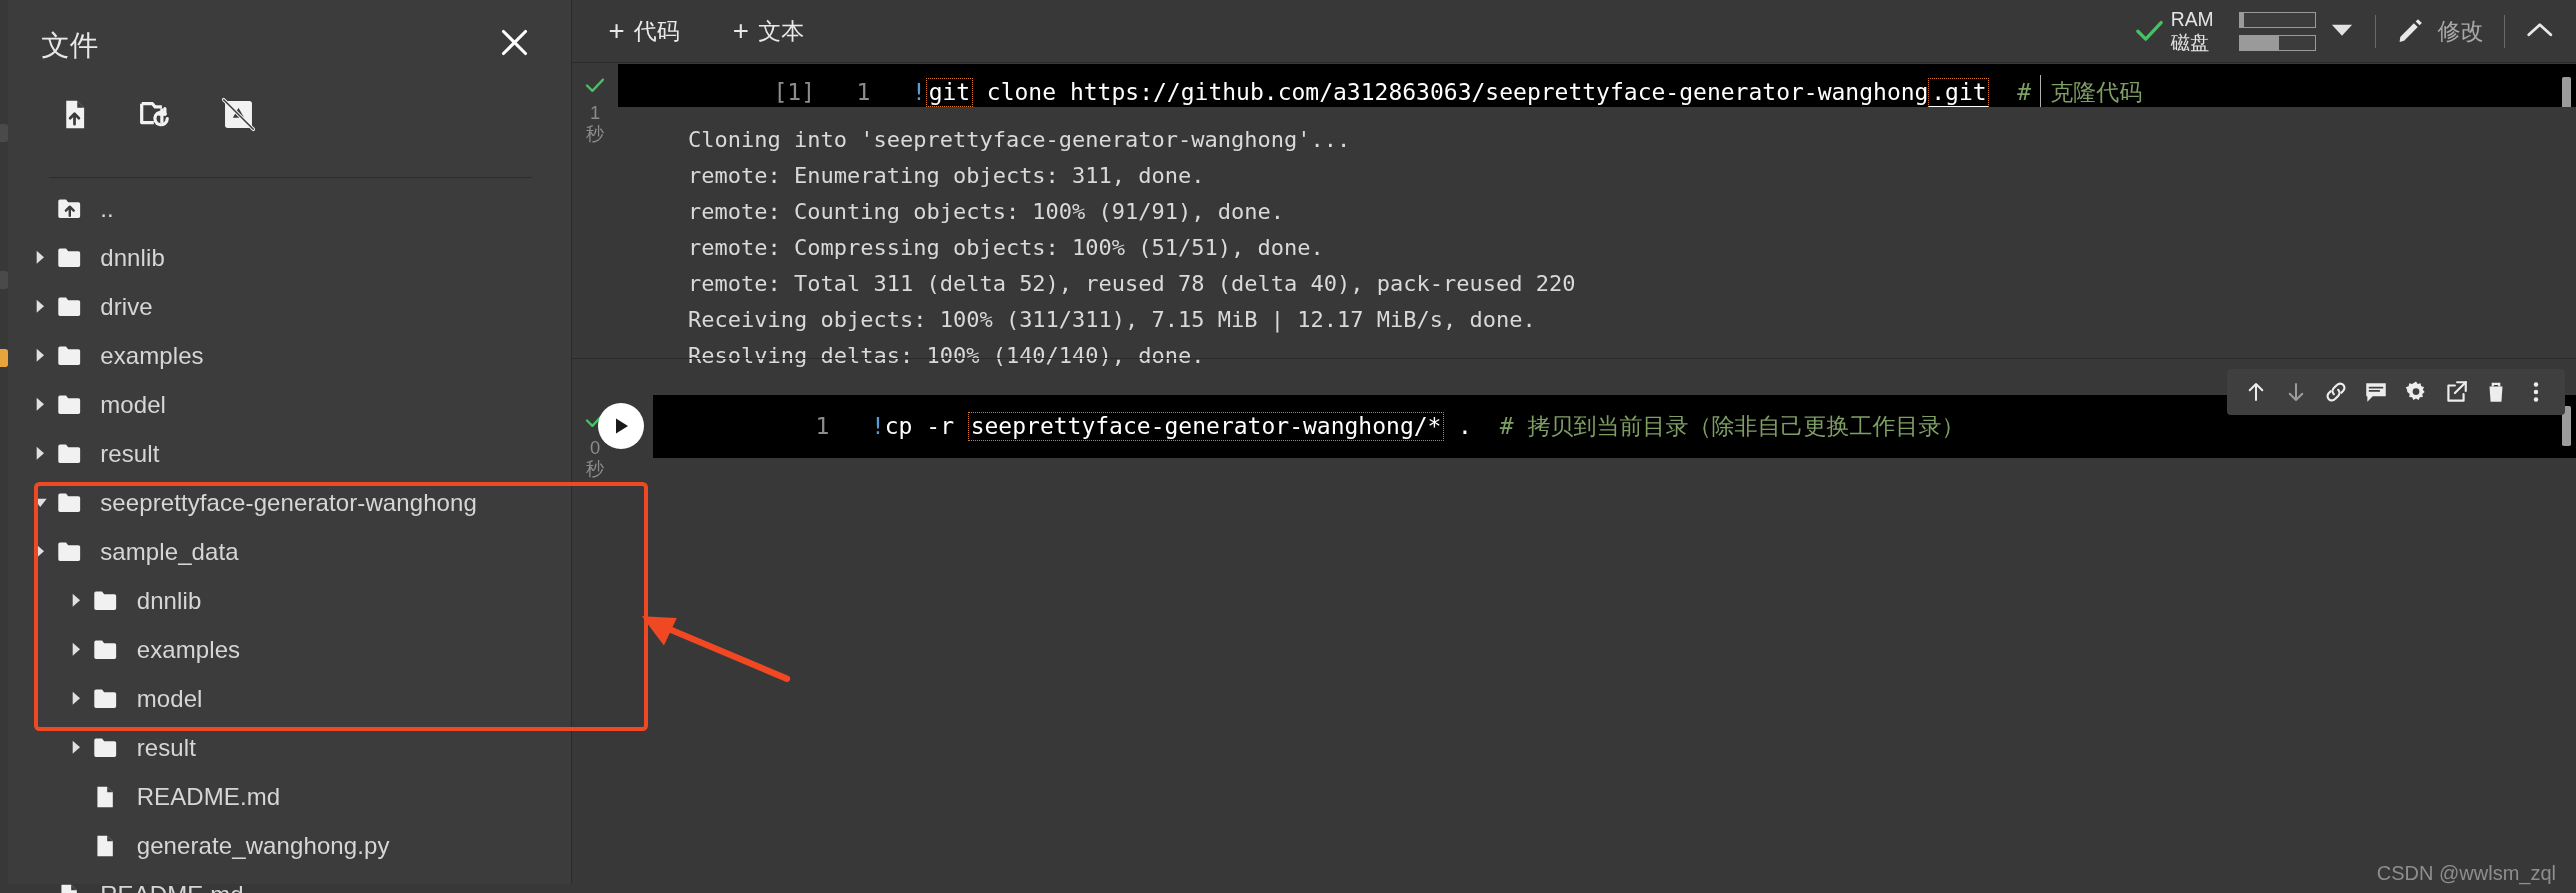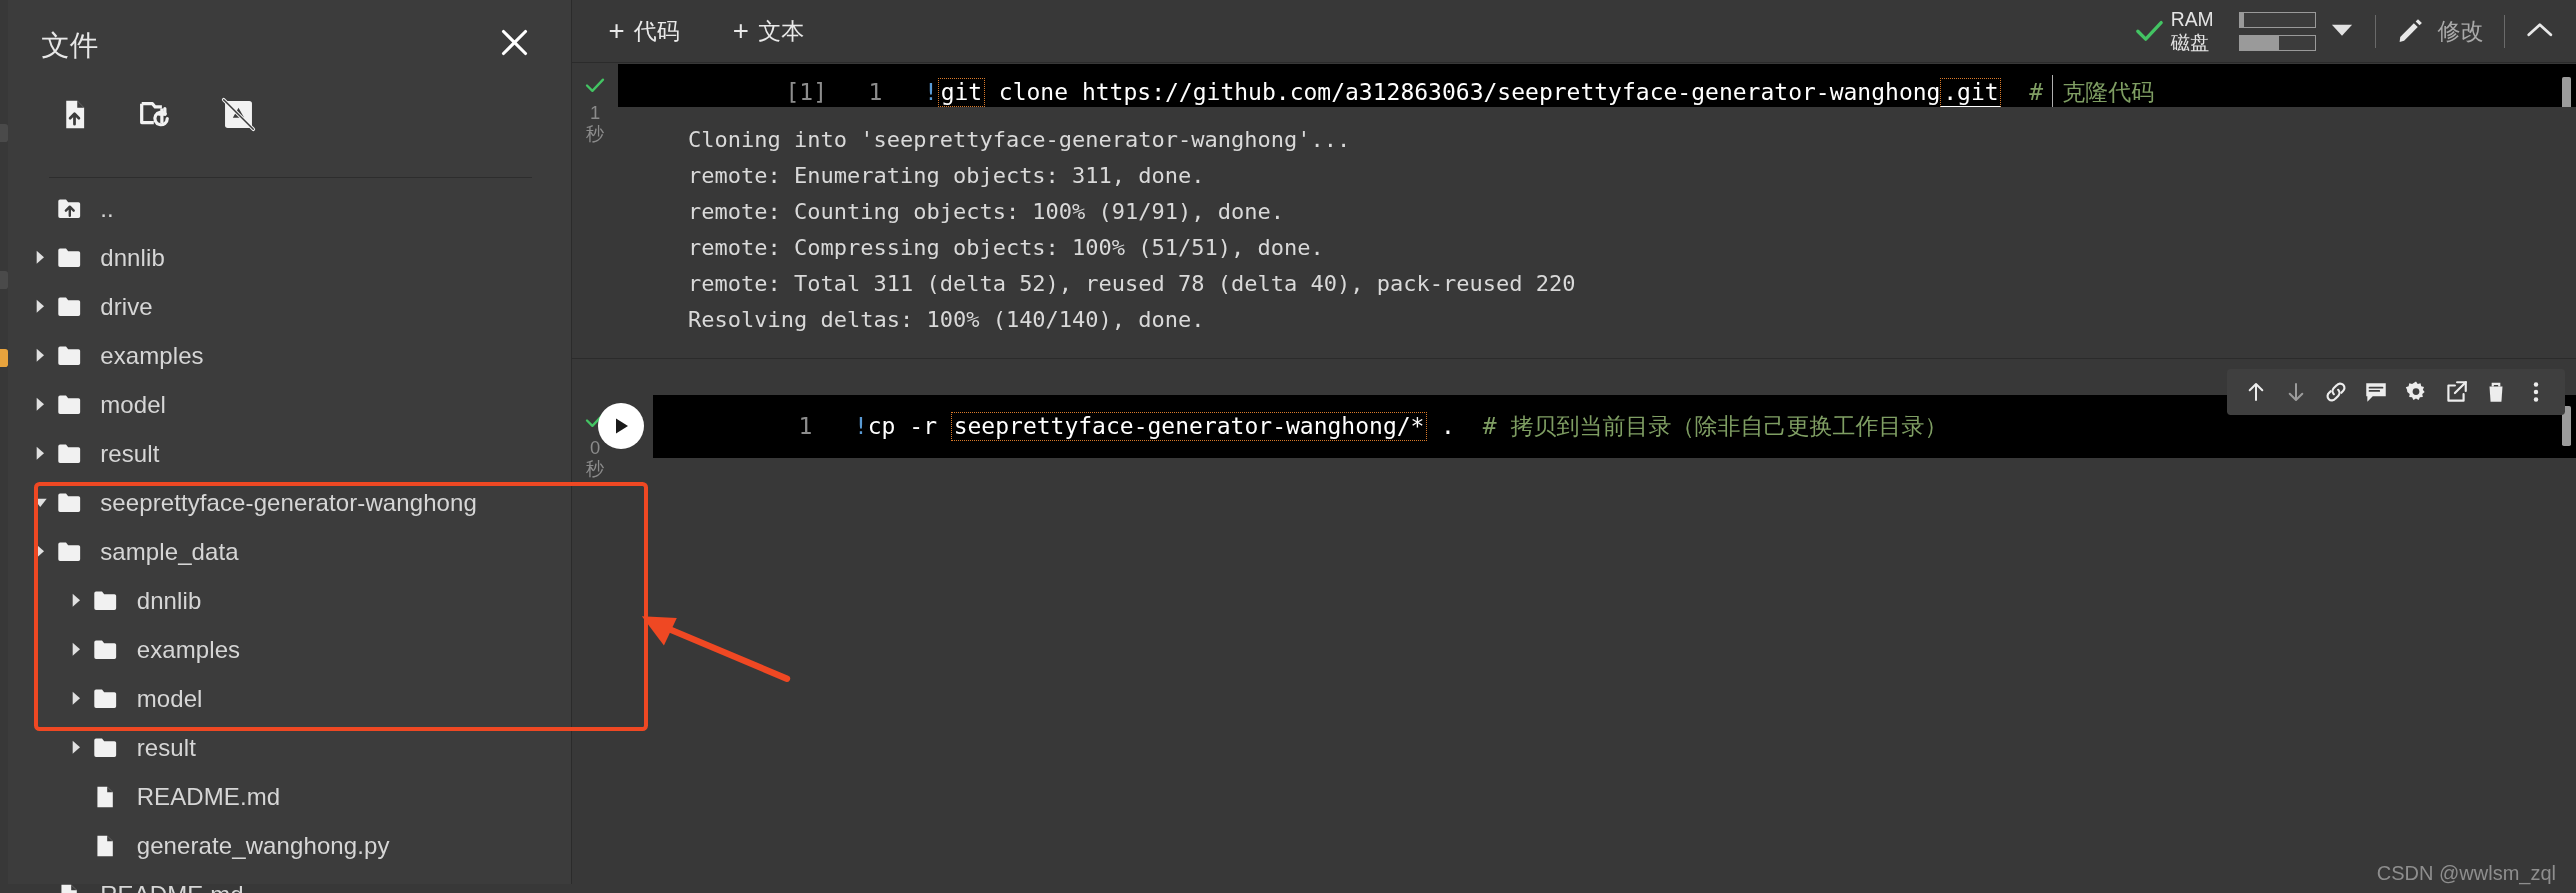--- a/index.html
+++ b/index.html
@@ -472,34 +472,35 @@
       <div class="gutter">
         <span class="g-check">
           <svg width="24" height="24" viewBox="0 0 24 24">
               <path d="M4 12.5l5.4 5.4L20 6.6" stroke="#43c463" stroke-width="2.3" fill="none" stroke-linecap="round" stroke-linejoin="round"></path>
             </svg>
         </span>
         <span class="g-time">1<br>秒</span>
       </div>
 
       <div class="codearea" style="left:46px; right:0; top:0; height:59px; display:flex; align-items:center;">
-        <span class="codeline" style="padding-left:29px;">
+        <span class="codeline" style="padding-left:17px;">
           <span class="lnum">[1]</span><span class="lnum">   </span><span class="lnum">1</span><span>   </span><span class="bang">!</span><span class="tok-box">git</span><span> clone </span><span class="ul">https://github.com/a312863063/seeprettyface-generator-wanghong</span><span class="tok-box ul">.git</span><span>  </span><span class="comment">#</span><span class="hairline"></span><span class="comment">克隆代码</span>
         </span>
       </div>
 
       <div class="scrollthumb" style="top:13px; height:37px;"></div>
 
       <div class="outarea" style="left:46px; right:0; top:43px; height:211px; padding:14.7px 0 0 70px;">
         <div id="out1">
             <div class="outline">Cloning into 'seeprettyface-generator-wanghong'...</div>
             <div class="outline">remote: Enumerating objects: 311, done.</div>
             <div class="outline">remote: Counting objects: 100% (91/91), done.</div>
             <div class="outline">remote: Compressing objects: 100% (51/51), done.</div>
             <div class="outline">remote: Total 311 (delta 52), reused 78 (delta 40), pack-reused 220</div>
+            <div class="outline">Receiving objects: 100% (311/311), 7.15 MiB | 12.17 MiB/s, done.</div>
             <div class="outline">Resolving deltas: 100% (140/140), done.</div>
           </div>
       </div>
       <div class="hr-line" style="top:294px;"></div>
     </div>
 
     <div class="cell" style="position:absolute; left:0; top:395px; right:0; height:92px;">
       <div class="gutter" style="padding-top:13px;">
         <span class="g-check">
           <svg width="24" height="24" viewBox="0 0 24 24">
@@ -560,21 +561,21 @@
         <div class="ct-icon">
           <svg width="20" height="26" viewBox="0 0 12 28">
               <circle cx="6" cy="6" r="2.4" fill="#ededed"></circle>
               <circle cx="6" cy="14" r="2.4" fill="#ededed"></circle>
               <circle cx="6" cy="22" r="2.4" fill="#ededed"></circle>
             </svg>
         </div>
       </div>
 
       <div class="codearea" style="left:81px; right:0; top:0; height:63px; display:flex; align-items:center;">
-        <span class="codeline" style="padding-left:7px;">
+        <span class="codeline" style="padding-left:24px;">
           <span class="lnum">1</span><span>   </span><span class="bang">!</span><span>cp -r </span><span class="tok-box">seeprettyface-generator-wanghong/*</span><span> .</span><span>  </span><span class="comment">#</span><span> </span><span class="comment">拷贝到当前目录（除非自己更换工作目录）</span>
         </span>
       </div>
       <div class="scrollthumb" style="top:11px; height:40px;"></div>
     </div>
 
     <div class="watermark">CSDN @wwlsm_zql</div>
   </div>
 </div>
 

